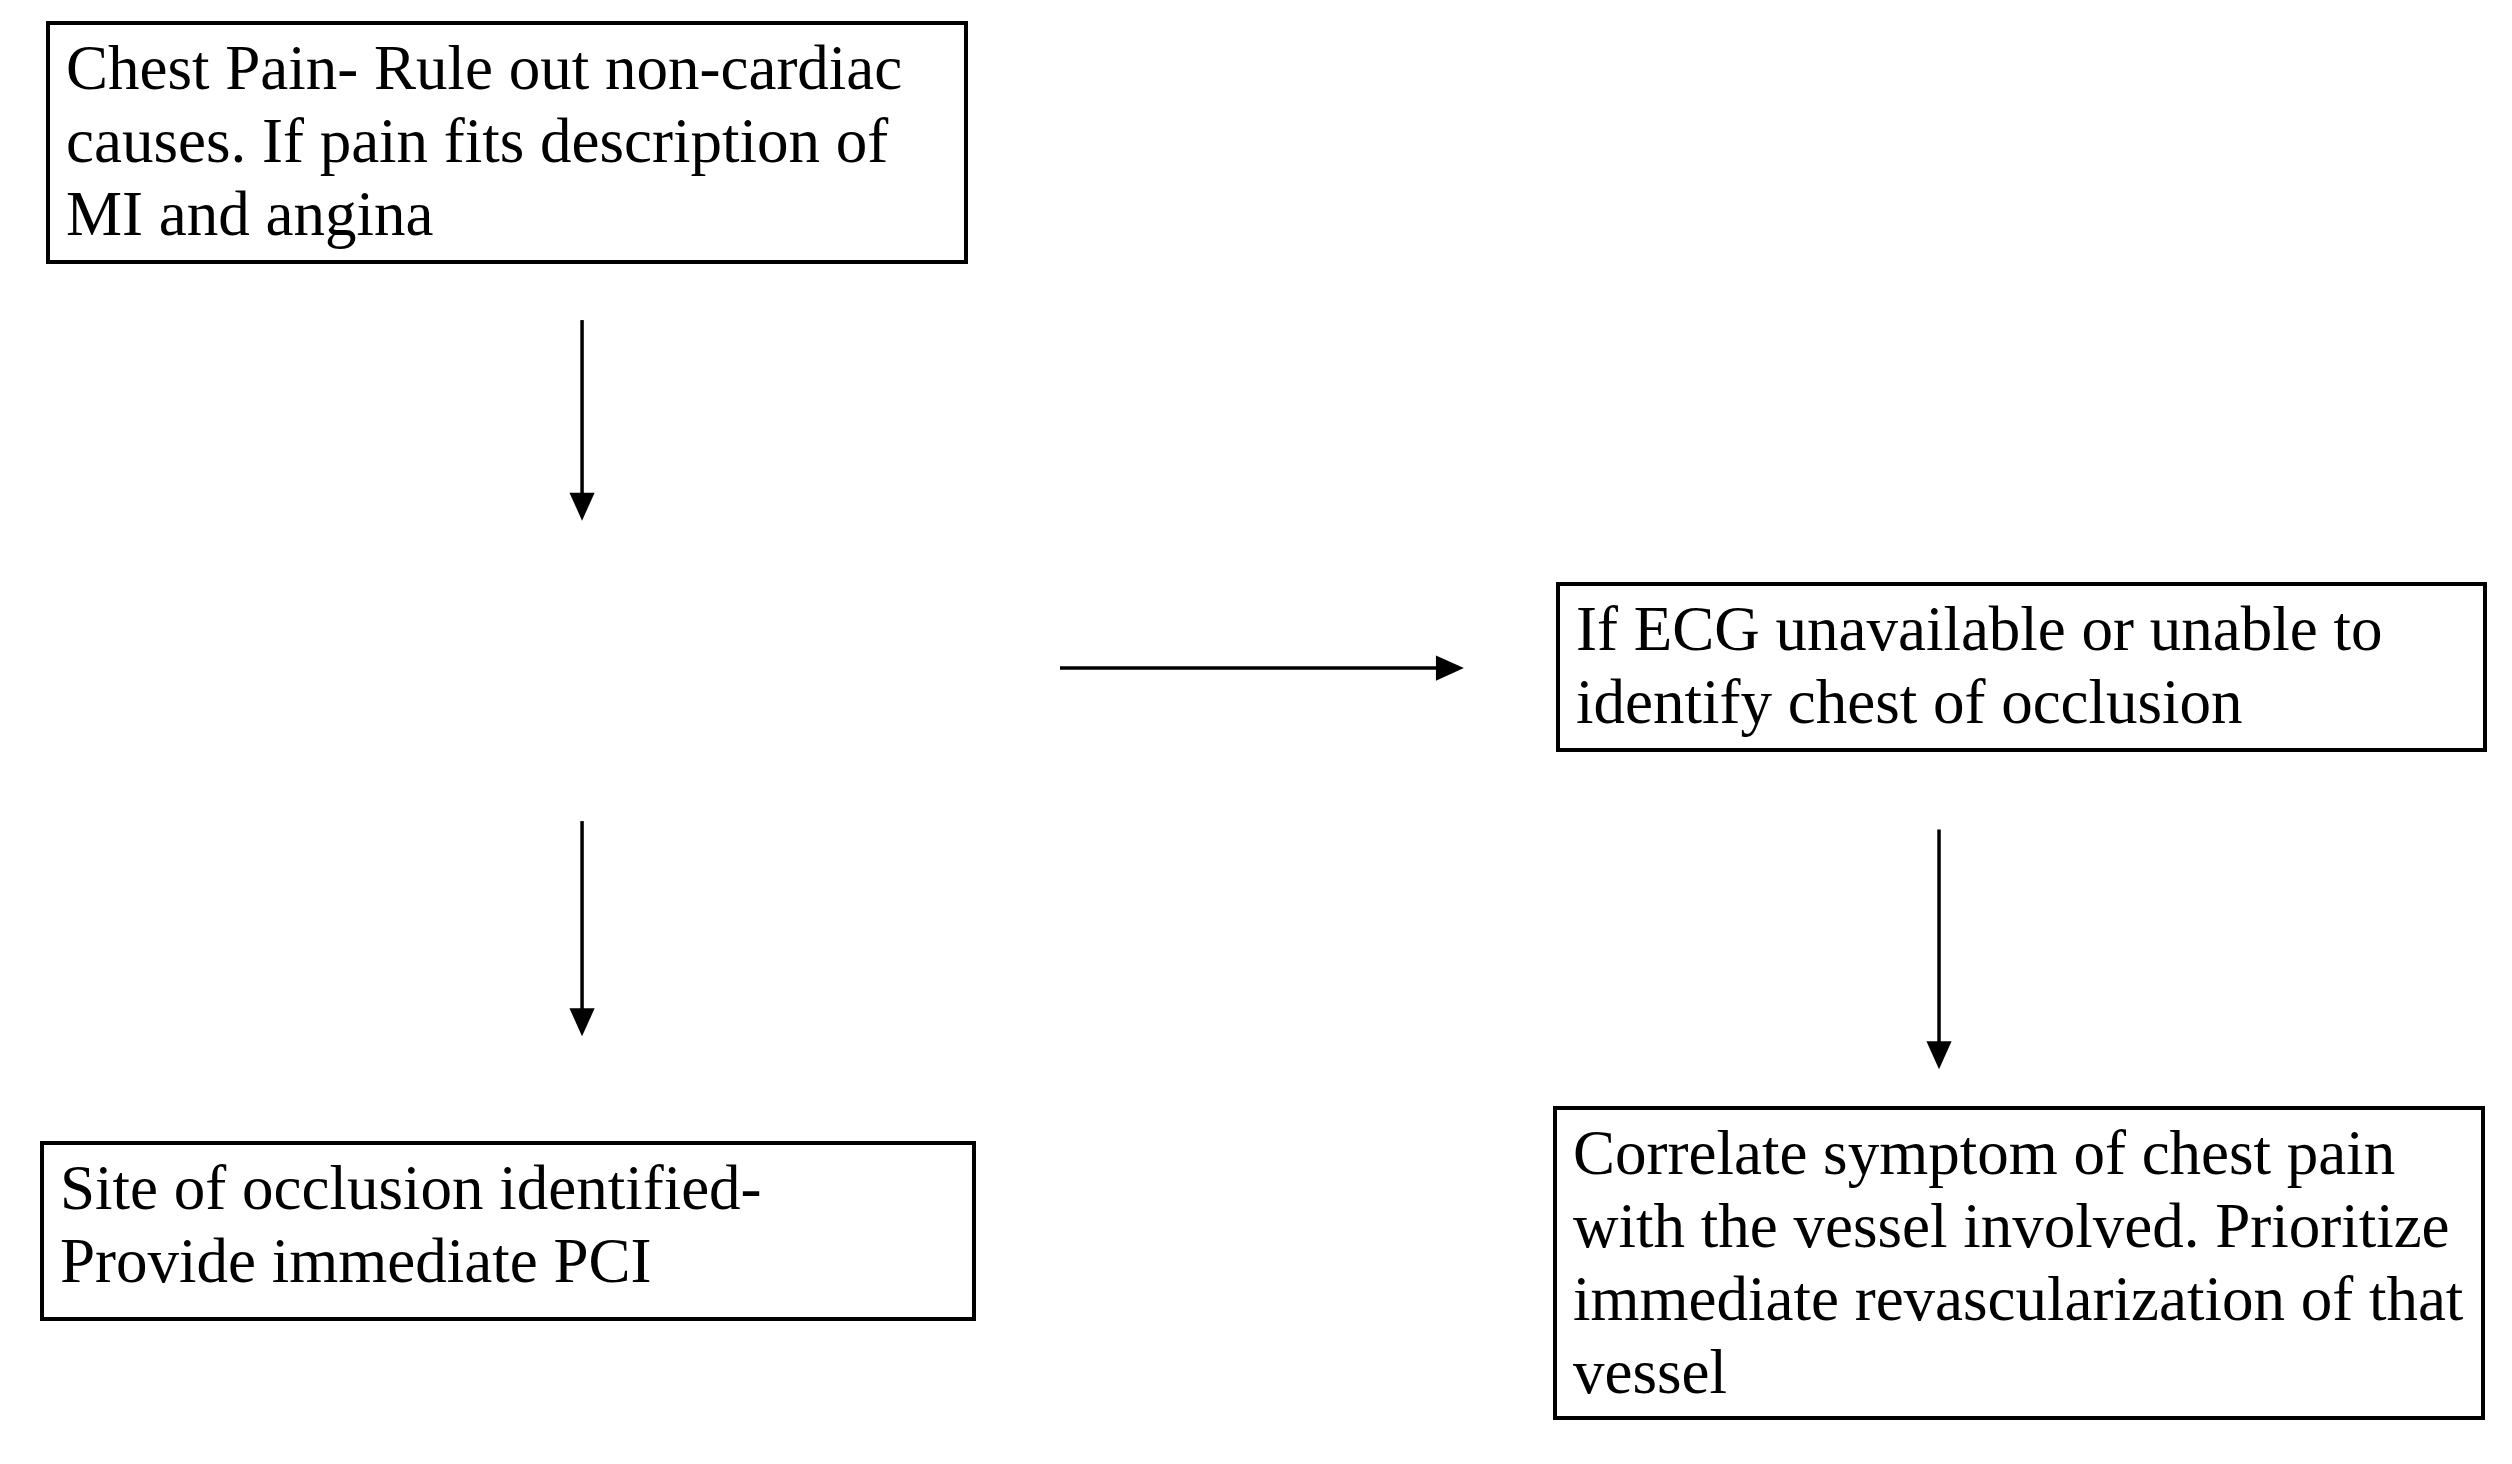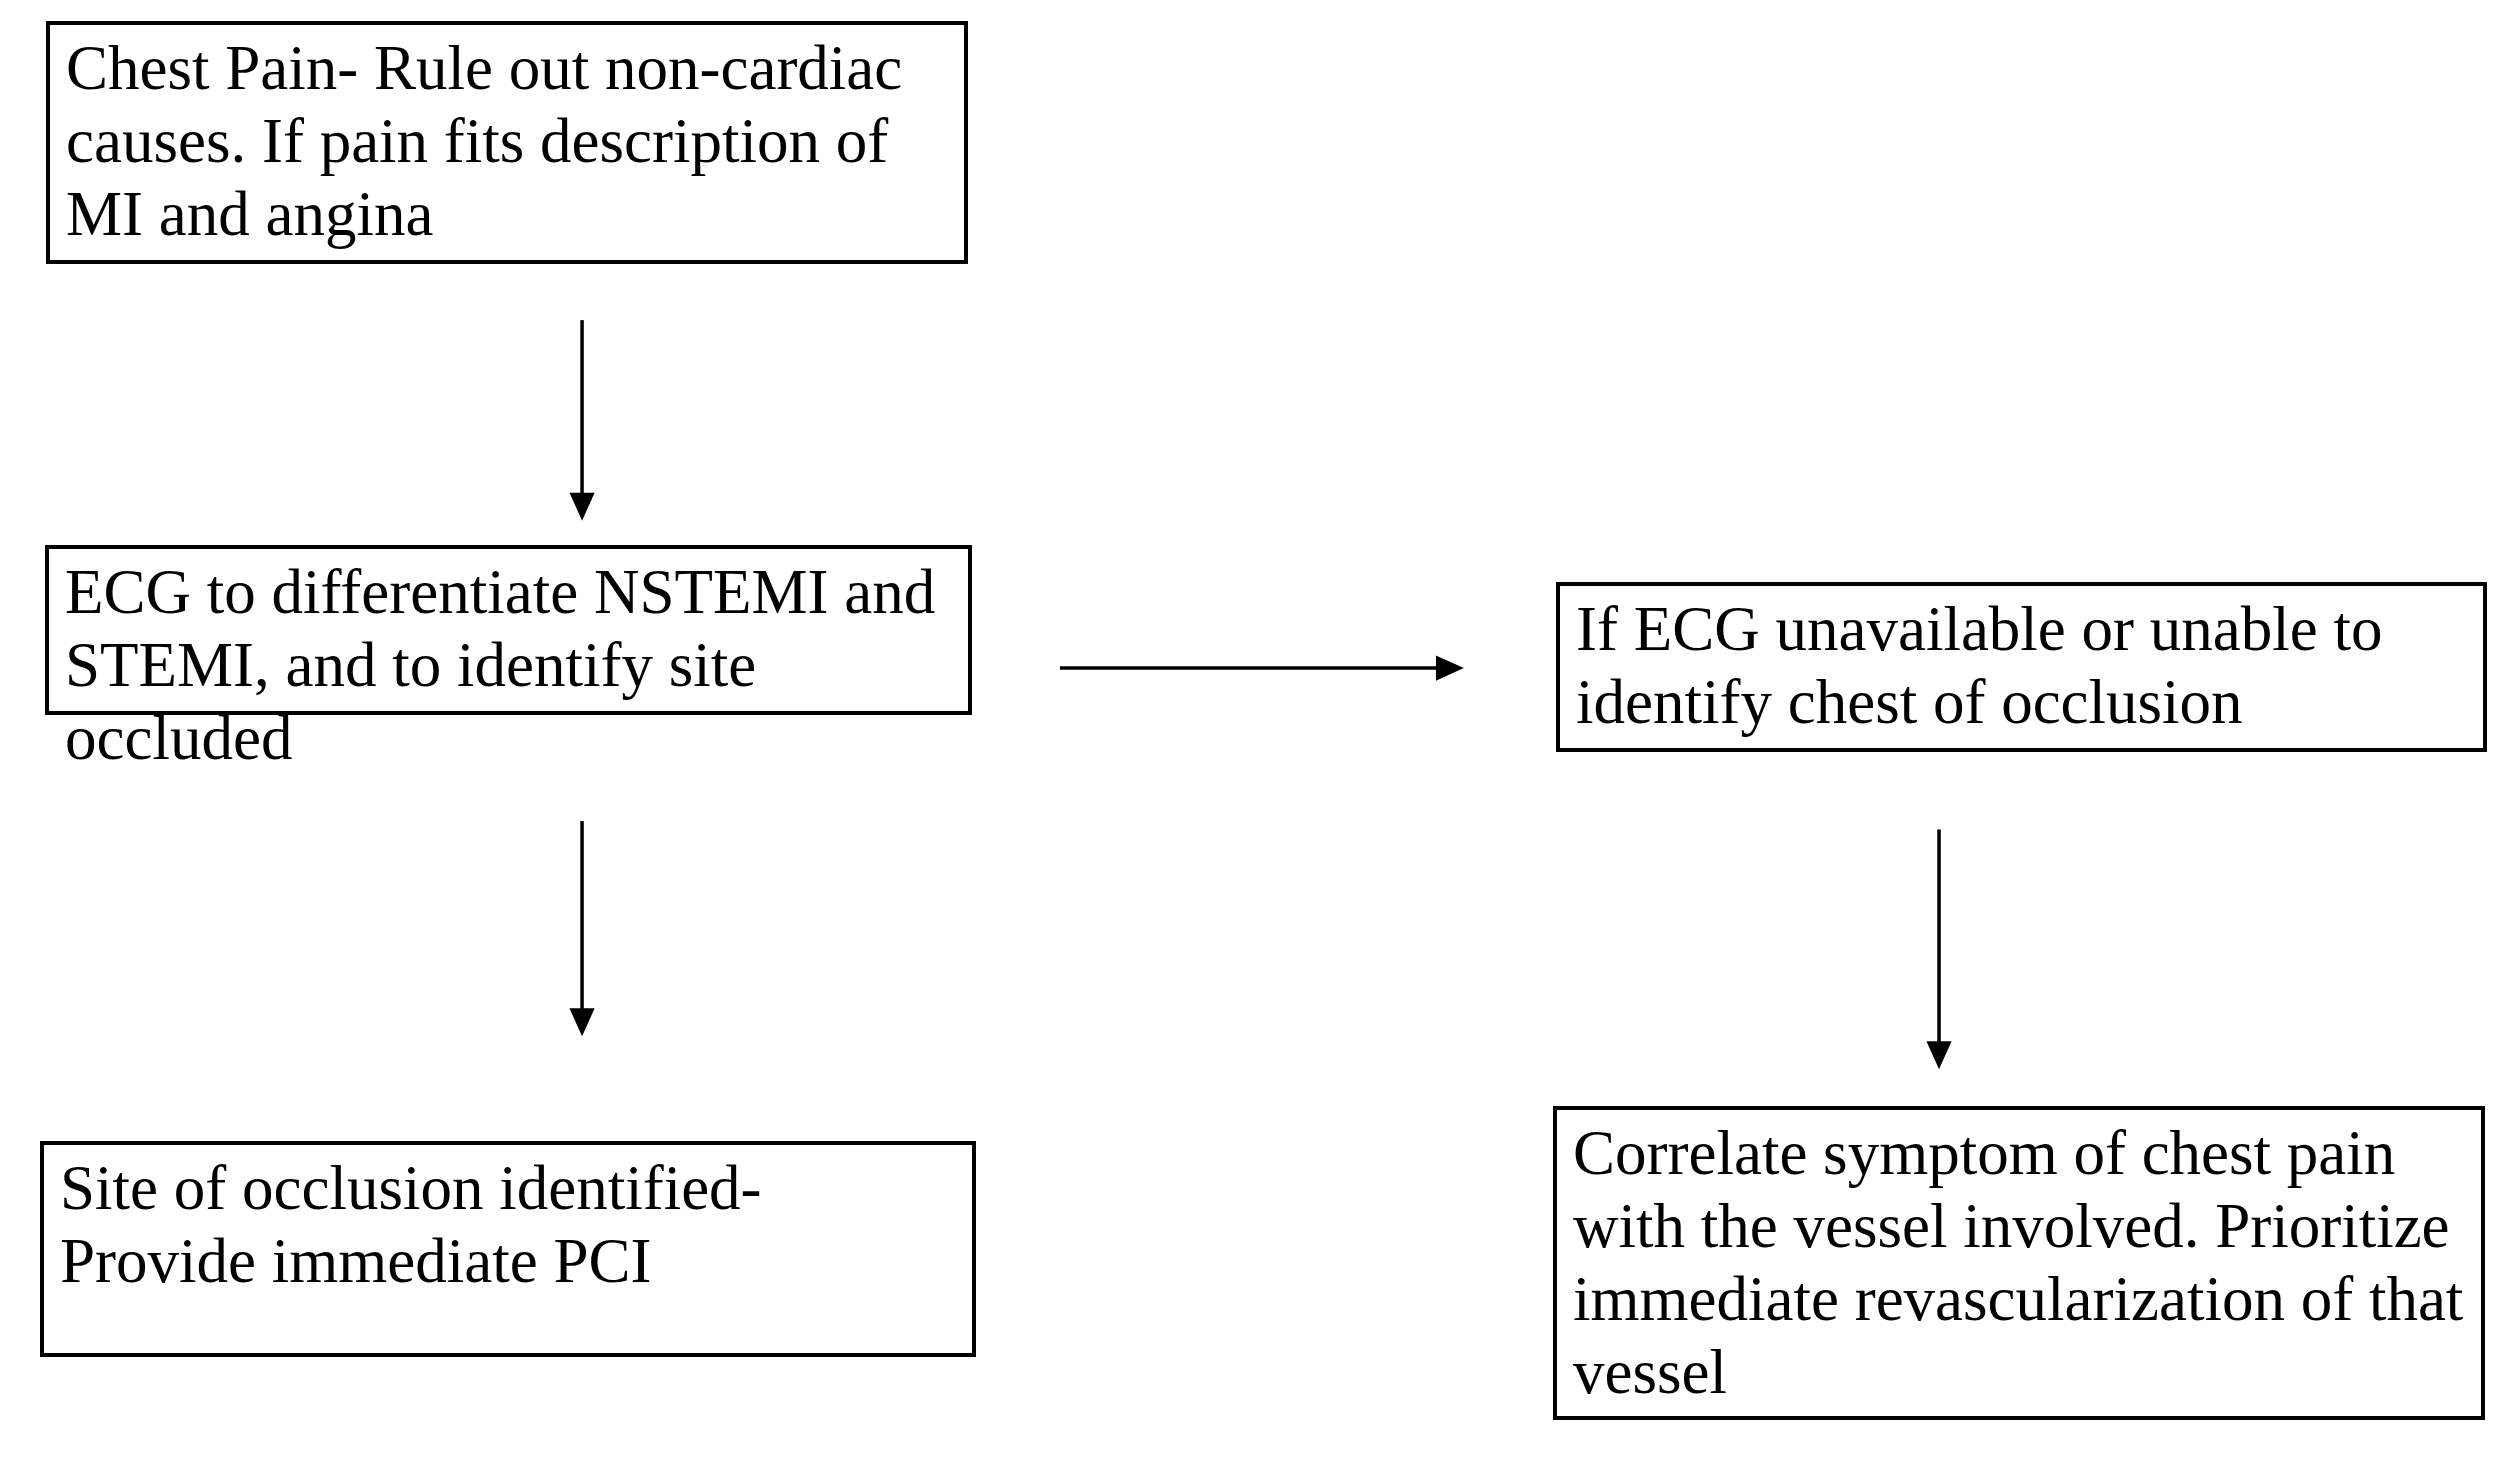--- a/index.html
+++ b/index.html
@@ -30,21 +30,21 @@
     background: #ffffff;
     padding: 7px 16px;
     font-size: 63px;
     line-height: 73px;
     letter-spacing: 0px;
     text-align: left;
   }
   .n1 { left: 46px;   top: 21px;   width: 922px; height: 243px; }
   .n2 { left: 45px;   top: 545px;  width: 927px; height: 170px; }
   .n3 { left: 1556px; top: 582px;  width: 931px; height: 170px; }
-  .n4 { left: 40px;   top: 1141px; width: 936px; height: 216px; }
+  .n4 { left: 40px;   top: 1141px; width: 936px; height: 180px; }
   .n5 { left: 1553px; top: 1106px; width: 932px; height: 314px; }
   .arrow-line { stroke: #000000; stroke-width: 5px; }
   .arrow-head { fill: #000000; stroke: none; }
 </style>
 </head>
 <body>
 
 <div class="canvas">
 
   <svg class="arrow-layer" viewBox="0 0 3595 2095" xmlns="http://www.w3.org/2000/svg" aria-hidden="true">
@@ -63,23 +63,20 @@
     <g>
       <line class="arrow-line" x1="2775" y1="1187" x2="2775" y2="1493"></line>
       <polygon class="arrow-head" points="2757,1490 2793,1490 2775,1530"></polygon>
     </g>
   </svg>
 
   <div class="node n1">
     <span>Chest Pain- Rule out non-cardiac causes. If pain fits description of MI and angina</span>
   </div>
 
-  <div class="node n2">
-    <span>ECG to differentiate NSTEMI and STEMI, and to identify site occluded</span>
-  </div>
 
   <div class="node n3">
     <span>If ECG unavailable or unable to identify chest of occlusion</span>
   </div>
 
   <div class="node n4">
     <span>Site of occlusion identified- Provide immediate PCI</span>
   </div>
 
   <div class="node n5">

